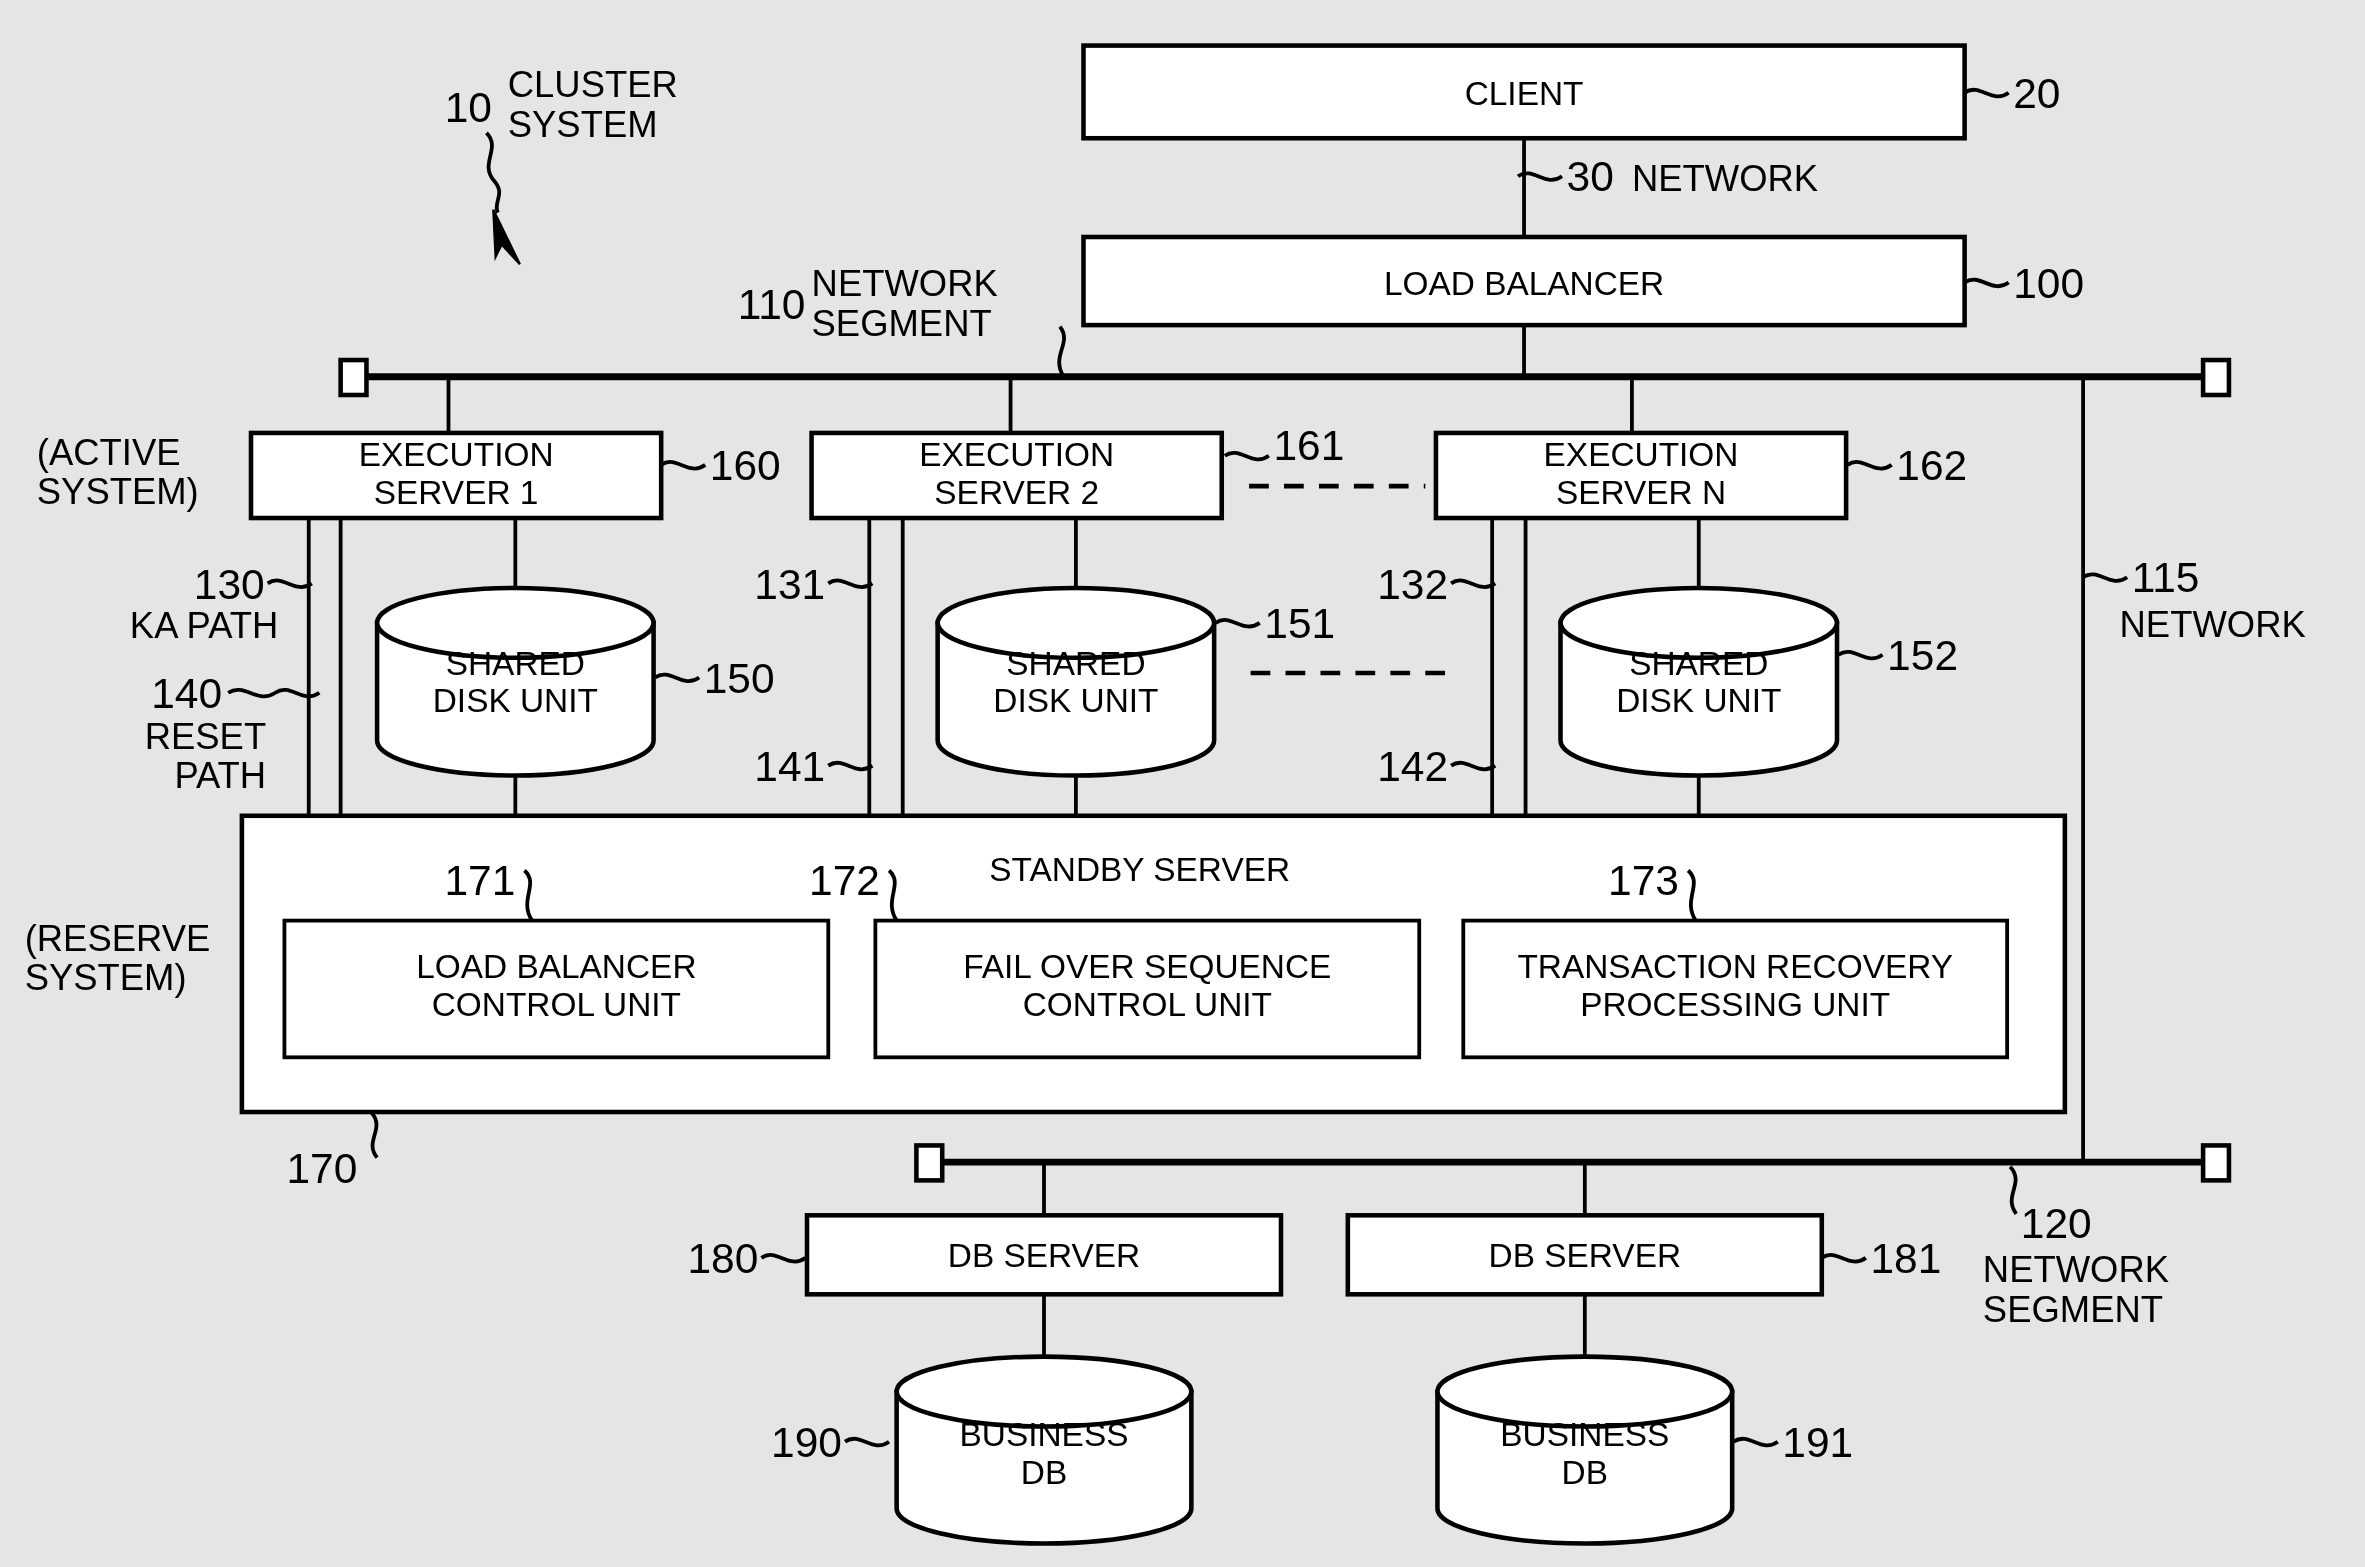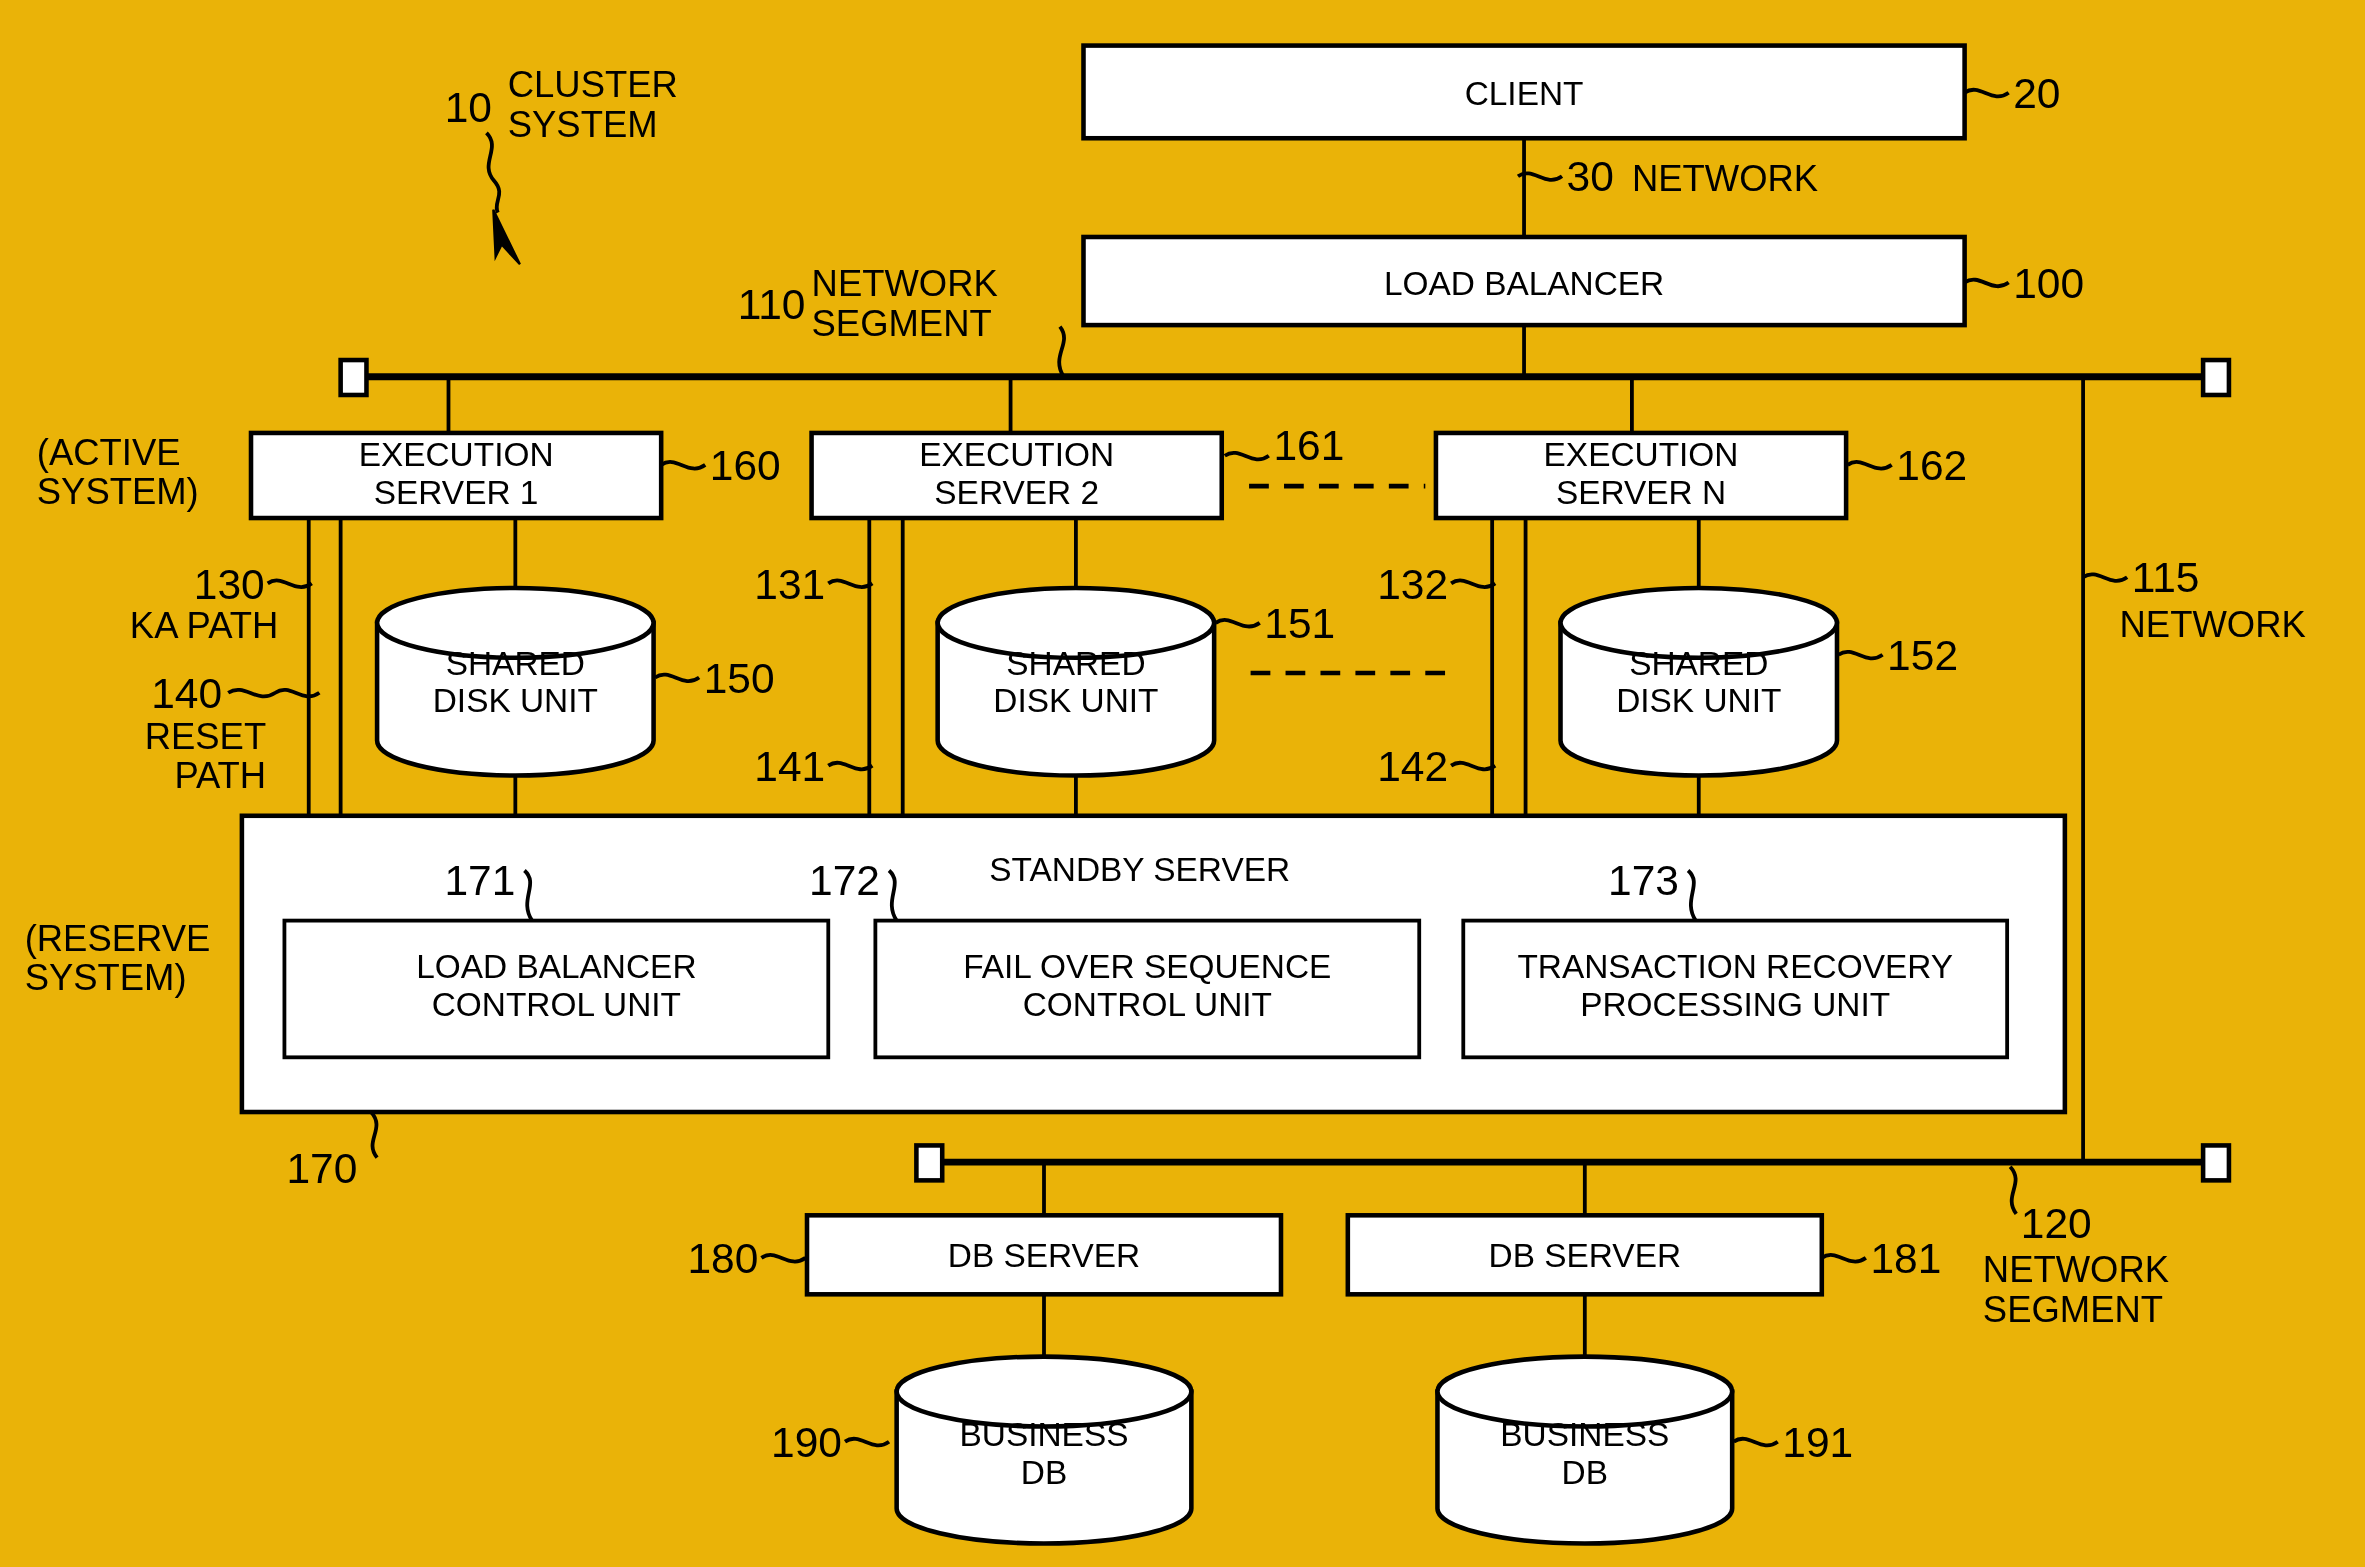--- a/index.html
+++ b/index.html
@@ -4,21 +4,21 @@
 <style>
   html, body {
     margin: 0;
     padding: 0;
     background: #ffffff;
   }
   #figure {
     position: relative;
     width: 2366px;
     height: 1567px;
-    background: #eab308;
+    background: #e5e5e5;
     font-family: "Liberation Sans", sans-serif;
     overflow: hidden;
   }
   svg#diagram {
     position: absolute;
     left: 0;
     top: 0;
     width: 2366px;
     height: 1567px;
   }

